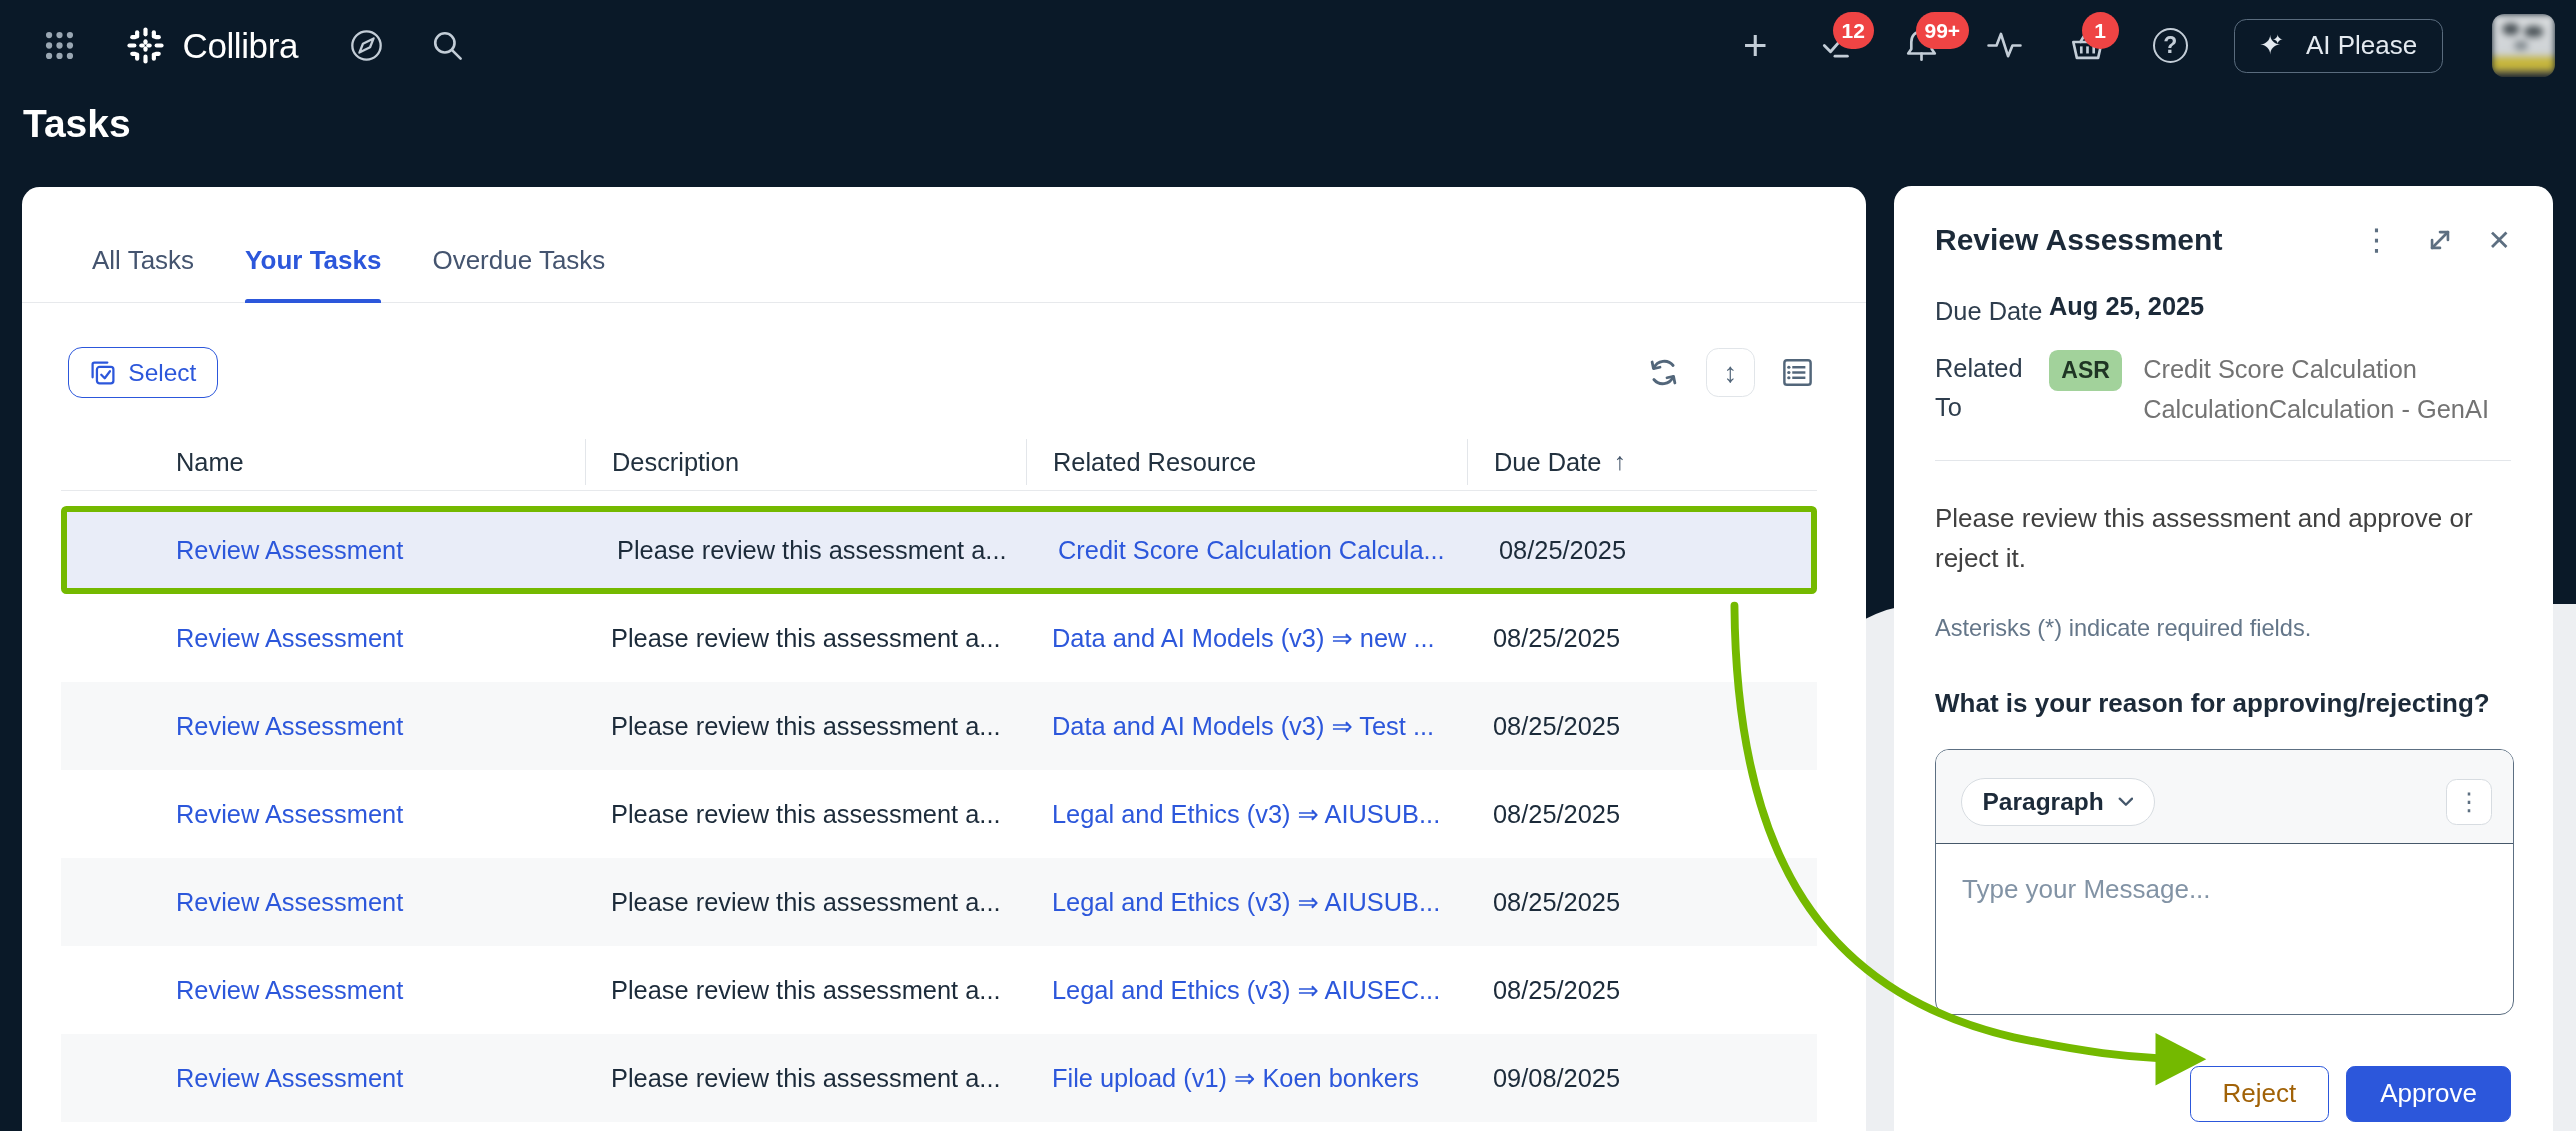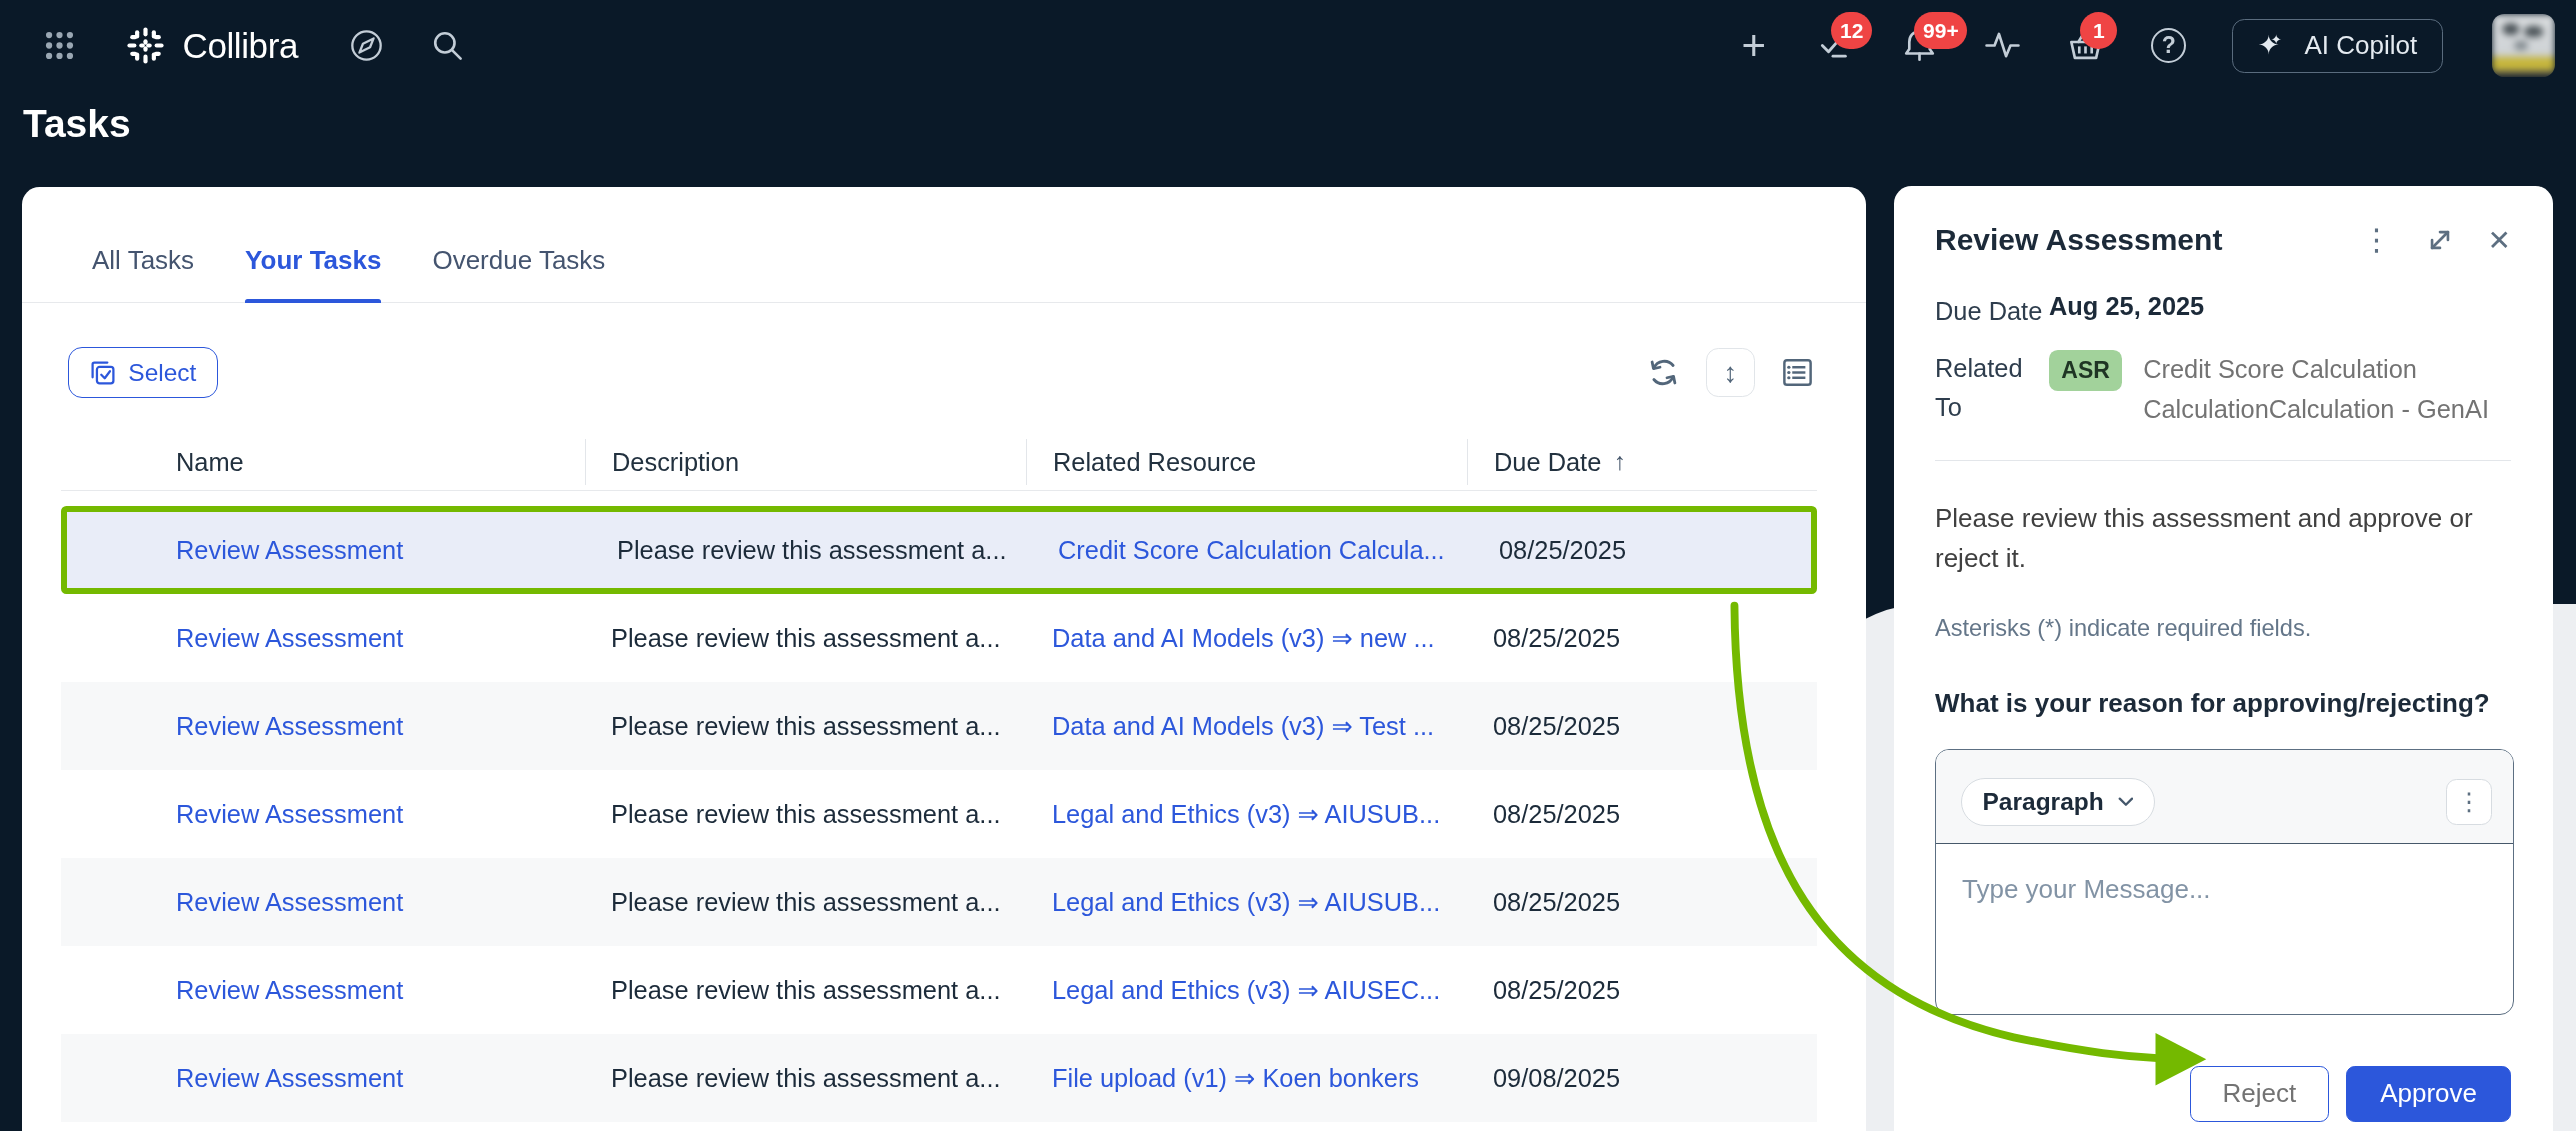--- a/index.html
+++ b/index.html
@@ -108,21 +108,21 @@
   .editor-row2 { display:flex; justify-content:space-between; align-items:center; margin-top:10.5px; }
   .paragraph-pill { display:flex; align-items:center; gap:14px; background:#fff; border:1.8px solid #d7dce1;
                     border-radius:875px; padding:8.8px 21px; font-size:24.5px; font-weight:700; color:#1c2a39; cursor:pointer; }
   .editor-kebab { width:46px; height:46px; border:1.8px solid #d7dce1; border-radius:10.5px; background:#fff;
                   display:flex; align-items:center; justify-content:center; cursor:pointer; }
   .editor-kebab .kebab-glyph { font-size:24.5px; }
   .editor-body { padding:30px 26px; font-size:26px; color:#8293a5; }
 
   .panel-actions { display:flex; justify-content:flex-end; gap:17.5px; margin-top:51px; }
   .btn { font-size:26px; border-radius:8.8px; cursor:pointer; font-family:inherit; }
-  .btn-reject { background:#fff; border:1.8px solid #2c57db; color:#737373; padding:11.4px 31.5px; }
+  .btn-reject { background:#fff; border:1.8px solid #2c57db; color:#a16207; padding:11.4px 31.5px; }
   .btn-approve { background:#2c57db; border:1.8px solid #2c57db; color:#fff; padding:11.4px 33px; }
 
   
   .anno { position:absolute; left:0; top:0; width:2576px; height:1131px; pointer-events:none; z-index:50; }
 
   svg.ic { display:block; }
 </style>
 </head>
 <body>
 
@@ -210,21 +210,21 @@
           <line x1="22" y1="23" x2="22" y2="31"></line>
           <line x1="29" y1="23" x2="29" y2="31"></line>
       </svg>
       <span class="badge">1</span>
     </span>
     <span class="icon-wrap">
       <span class="help-circle">?</span>
     </span>
     <div class="ai-btn">
       <span><span class="sparkle-big">✦</span><span class="sparkle-small">✦</span></span>
-      <span>AI Copilot</span>
+      <span>AI Please</span>
     </div>
     <div class="avatar">
         <div class="avatar-img"></div>
       </div>
   </div>
 </div>
 
 <div class="page-title">Tasks</div>
 
 <div class="card">

